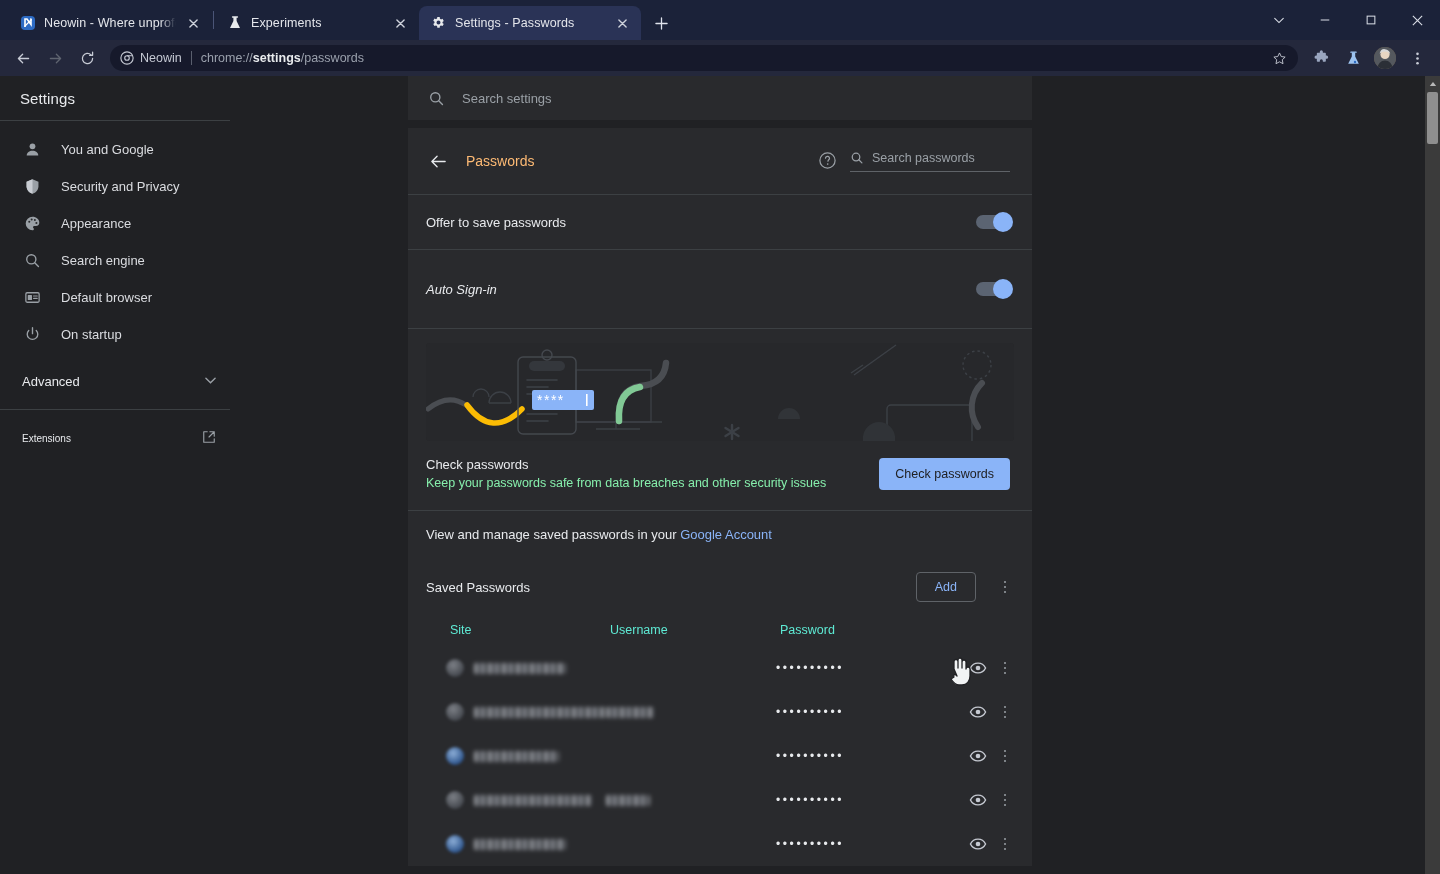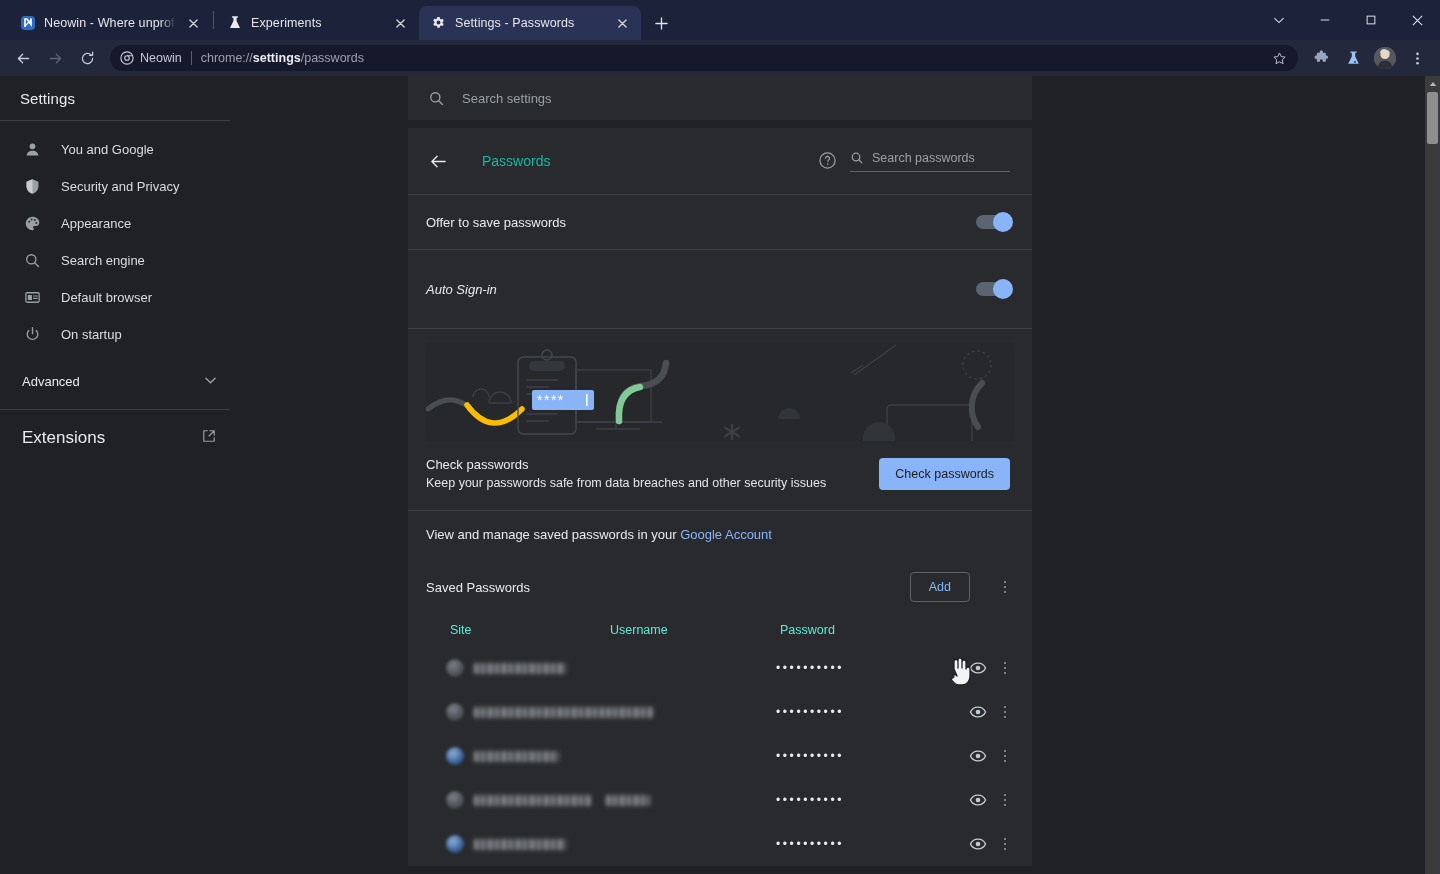--- a/index.html
+++ b/index.html
@@ -103,21 +103,21 @@
   .side-item.selected .side-icon { color: #8ab4f8; }
   #advanced-row {
     height: 40px; display: flex; align-items: center; width: 230px;
     padding: 0 14px 0 22px; color: #e8eaed; font-size: 13px; margin-top: 8px;
   }
   #advanced-label { flex: 1 1 auto; }
   #advanced-caret { color: #9aa0a6; font-size: 9px; }
   #sidebar-divider2 { height: 1px; background: #3c4043; width: 230px; margin: 8px 0 10px 0; }
   .side-bottom {
     height: 36px; display: flex; align-items: center; width: 230px;
-    padding: 0 14px 0 22px; color: #e8eaed; font-size: 17px;
+    padding: 0 14px 0 22px; color: #e8eaed; font-size: 10px;
   }
   .side-bottom .lbl { flex: 1 1 auto; }
   .side-bottom .ext-icon { color: #9aa0a6; }
 
   
   #main-col { width: 624px; flex: 0 0 624px; position: relative; }
   #search-settings-bar {
     height: 44px; background: #292a2d; border-radius: 0; display: flex;
     align-items: center; padding-left: 20px; gap: 17px; width: 624px;
   }
@@ -128,21 +128,21 @@
   }
   #search-settings-input::placeholder { color: #9aa0a6; }
 
   #card {
     width: 624px; background: #292a2d; margin-top: 8px;
   }
   #pw-header {
     height: 66px; display: flex; align-items: center; padding: 0 22px 0 18px; gap: 0;
   }
   #back-arrow { width: 24px; height: 24px; color: #e8eaed; display: flex; align-items: center; justify-content: center; }
-  #pw-title { color: #14b8a6; font-size: 14px; font-weight: 500; margin-left: 32px; }
+  #pw-title { color: #fdba74; font-size: 14px; font-weight: 500; margin-left: 16px; }
   #pw-header-right { margin-left: auto; display: flex; align-items: center; gap: 12px; }
   #help-icon { color: #9aa0a6; width: 20px; height: 20px; display: flex; }
   #pw-search-wrap {
     display: flex; align-items: center; gap: 8px; width: 160px;
     border-bottom: 1px solid #5f6368; padding-bottom: 6px;
   }
   #pw-search-icon { color: #9aa0a6; display: flex; }
   #pw-search-input {
     background: transparent; border: 0; outline: 0; color: #e8eaed;
     font-size: 12.5px; font-family: inherit; width: 100%; padding: 0;
@@ -169,36 +169,36 @@
   #banner-section { padding: 14px 18px 0 18px; }
   #banner {
     height: 98px; width: 588px; background: #27282b; border-radius: 4px;
     position: relative; overflow: hidden;
   }
   #check-row {
     display: flex; align-items: center; padding: 16px 4px 20px 0; gap: 10px;
   }
   #check-text { flex: 1 1 auto; }
   #check-title { color: #e8eaed; font-size: 13px; }
-  #check-sub { color: #e5e5e5; font-size: 12.5px; margin-top: 4px; }
+  #check-sub { color: #86efac; font-size: 12.5px; margin-top: 4px; }
   #check-btn {
     background: #8ab4f8; color: #202124; border: 0; border-radius: 4px;
     height: 32px; padding: 0 16px; font-size: 12.5px; font-family: inherit;
     font-weight: 500; cursor: pointer; white-space: nowrap;
   }
 
   
   #gaccount-row {
     padding: 16px 18px 18px 18px; color: #e8eaed; font-size: 13px;
   }
   #gaccount-link { color: #8ab4f8; text-decoration: none; }
 
   
   #saved-head {
-    display: flex; align-items: center; padding: 12px 14px 12px 18px; gap: 22px;
+    display: flex; align-items: center; padding: 12px 14px 12px 18px; gap: 16px;
     position: relative;
   }
   #saved-title { color: #e8eaed; font-size: 13px; flex: 1 1 auto; }
   #add-btn {
     background: transparent; color: #8ab4f8; border: 1px solid #5f6368;
     border-radius: 4px; height: 30px; padding: 0 18px; font-size: 12.5px;
     font-family: inherit; font-weight: 500; cursor: pointer;
   }
   .kebab {
     width: 26px; height: 26px; display: flex; flex-direction: column;

